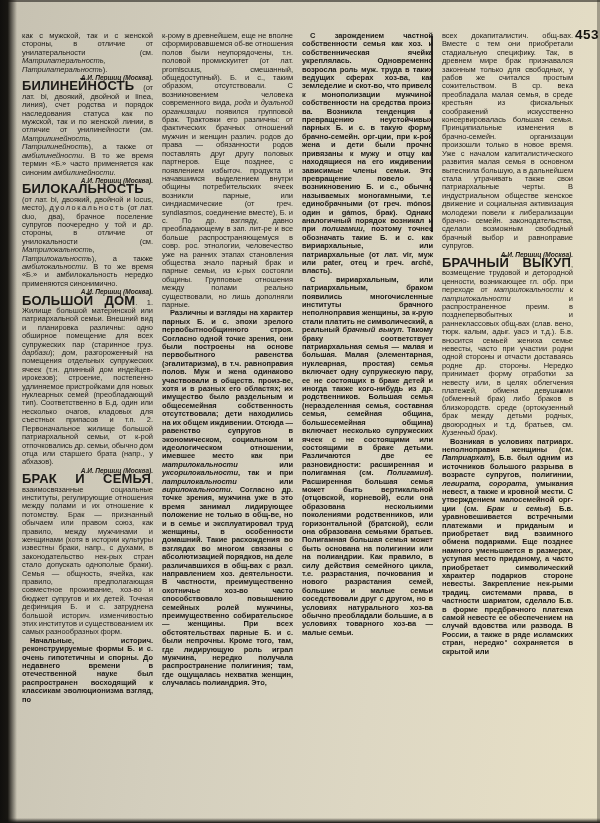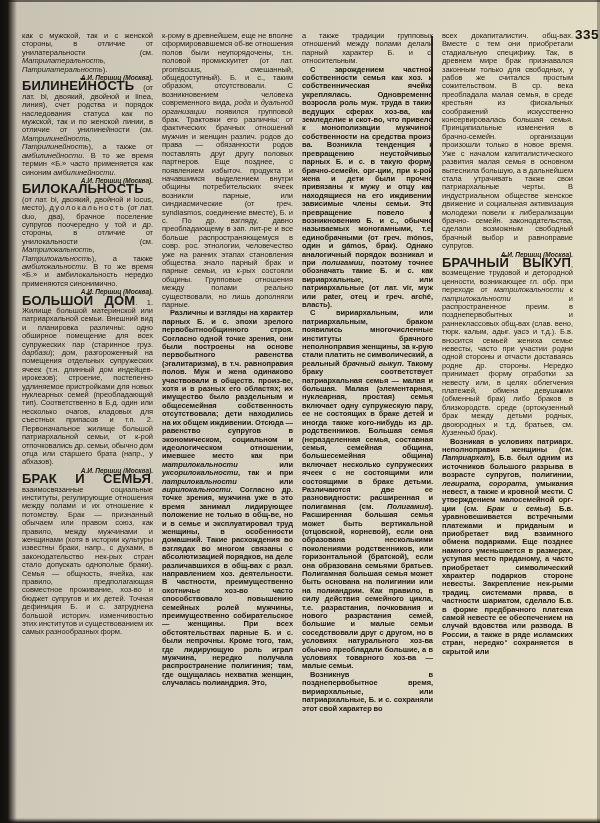--- a/index.html
+++ b/index.html
@@ -55,43 +55,42 @@
 
 <div class="page">
   <div class="edge-top"></div>
   <div class="edge-left"></div>
   <div class="edge-bottom"></div>
   <div class="edge-right"></div>
   <div class="rule-artifact"></div>
   <div class="speck1"></div>
   <div class="speck2"></div>
 
-  <div class="page-number">335</div>
+  <div class="page-number">453</div>
 
   <div class="columns">
     <div class="col">
         <p class="para"><span class="seg-n">как с мужской, так и с женской стороны, в отличие от унилатеральности (см. </span><span class="seg-i">Матрилатеральность, Патрилатеральность</span><span class="seg-n">).</span></p>
         <div class="signature">А.И. Першиц (Москва).</div>
         <p class="para"><span class="seg-b">БИЛИНЕЙНОСТЬ</span><span class="seg-n"> (от лат. bi, двоякий, двойной и linea, линия), счет родства и порядок наследования статуса как по мужской, так и по женской линии, в отличие от унилинейности (см. </span><span class="seg-i">Матрилинейность, Патрилинейность</span><span class="seg-n">), а также от </span><span class="seg-i">амбилинейности</span><span class="seg-n">. В то же время термин «Б.» часто применяется как синоним </span><span class="seg-i">амбилинейности</span><span class="seg-n">.</span></p>
         <div class="signature">А.И. Першиц (Москва).</div>
         <p class="para"><span class="seg-b">БИЛОКАЛЬНОСТЬ</span><span class="seg-n"> (от лат. bi, двоякий, двойной и locus, место), </span><span class="seg-sp">дуолокальность</span><span class="seg-n"> (от лат. duo, два), брачное поселение супругов поочередно у той и др. стороны, в отличие от унилокальности (см. </span><span class="seg-i">Матрилокальность, Патрилокальность</span><span class="seg-n">), а также </span><span class="seg-i">амбилокальности</span><span class="seg-n">. В то же время «Б.» и амбилокальность нередко применяются синонимично.</span></p>
         <div class="signature">А.И. Першиц (Москва).</div>
         <p class="para"><span class="seg-b">БОЛЬШОЙ ДОМ</span><span class="seg-n">. 1. Жилище большой материнской или патриархальной семьи. Внешний вид и планировка различны: одно обширное помещение для всех супружеских пар (старинное груз. </span><span class="seg-i">дарбази</span><span class="seg-n">); дом, разгороженный на помещения отдельных супружеских ячеек (т.н. длинный дом индейцев-ирокезов); строение, постепенно удлиняемое пристройками для новых нуклеарных семей (преобладающий тип). Соответственно в Б.д. один или несколько очагов, кладовых для съестных припасов и т.п. 2. Первоначальное жилище большой патриархальной семьи, от к-рой отпочковались др. семьи, обычно дом отца или старшего брата (напр., у абхазов).</span></p>
         <div class="signature">А.И. Першиц (Москва).</div>
         <p class="para"><span class="seg-b">БРАК И СЕМЬЯ</span><span class="seg-n">, взаимосвязанные социальные институты, регулирующие отношения между полами и их отношение к потомству. Брак — признанный обычаем или правом союз, как правило, между мужчинами и женщинами (хотя в истории культуры известны браки, напр., с духами, в законодательство нек-рых стран стало допускать однополые браки). Семья — общность, ячейка, как правило, предполагающая совместное проживание, хоз-во и бюджет супругов и их детей. Точная дефиниция Б. и с. затруднена большой историч. изменчивостью этих институтов и существованием их самых разнообразных форм.</span></p>
+        <p class="para indent"><span class="seg-n">Начальные, историч. реконструируемые формы Б. и с. очень гипотетичны и спорны. До недавнего времени в отечественной науке был распространен восходящий к классикам эволюционизма взгляд, по</span></p>
       </div>
     <div class="col">
         <p class="para"><span class="seg-n">к-рому в древнейшем, еще не вполне сформировавшемся об-ве отношения полов были неупорядочены, т.н. половой промискуитет (от лат. promiscuus, смешанный, общедоступный). Б. и с., таким образом, отсутствовали. С возникновением человека современного вида, </span><span class="seg-i">рода</span><span class="seg-n"> и </span><span class="seg-i">дуальной организации</span><span class="seg-n"> появился групповой брак. Трактовки его различны: от фактических брачных отношений мужчин и женщин различ. родов до права — обязанности родов поставлять друг другу половых партнеров. Еще позднее, с появлением избыточ. продукта и начавшимся выделением внутри общины потребительских ячеек возникли парные, или синдиасмические (от греч. syndiasmos, соединение вместе), Б. и с. По др. взгляду, давно преобладающему в зап. лит-ре и все больше распространяющемуся в совр. рос. этнологии, человечество уже на ранних этапах становления общества знало парный брак и парные семьи, из к-рых состояли общины. Групповые отношения между полами реально существовали, но лишь дополняли парные.</span></p>
         <p class="para indent"><span class="seg-n">Различны и взгляды на характер парных Б. и с. эпохи зрелого первобытнообщинного строя. Согласно одной точке зрения, они были построены на основе первобытного равенства (эгалитаризма), в т.ч. равноправия полов. Муж и жена одинаково участвовали в обществ. произ-ве, хотя и в разных его областях; их имущество было раздельным и общесемейная собственность отсутствовала; дети находились на их общем иждивении. Отсюда — равенство супругов в экономическом, социальном и идеологическом отношении, имевшее место как при </span><span class="seg-i">матрилокальности</span><span class="seg-n"> или </span><span class="seg-i">уксорилокальности</span><span class="seg-n">, так и при </span><span class="seg-i">патрилокальности</span><span class="seg-n"> или </span><span class="seg-i">вирилокальности</span><span class="seg-n">. Согласно др. точке зрения, мужчина уже в это время занимал лидирующее положение не только в общ-ве, но и в семье и эксплуатировал труд женщины, в особенности домашний. Такие расхождения во взглядах во многом связаны с абсолютизацией порядков, на деле различавшихся в общ-вах с разл. направлением хоз. деятельности. В частности, преимущественно охотничье хоз-во часто способствовало повышению семейных ролей мужчины, преимущественно собирательское — женщины. При всех обстоятельствах парные Б. и с. были непрочны. Кроме того, там, где лидирующую роль играл мужчина, нередко получала распространение полигиния; там, где ощущалась нехватка женщин, случалась полиандрия. Это,</span></p>
       </div>
     <div class="col">
-        <p class="para"><span class="seg-n">а также традиции групповых отношений между полами делали парный характер Б. и с. относительным.</span></p>
         <p class="para indent"><span class="seg-n">С зарождением частной собственности семья как хоз. и собственническая ячейка укреплялась. Одновременно возросла роль муж. труда в таких ведущих сферах хоз-ва, как земледелие и скот-во, что привело к монополизации мужчиной собственности на средства произ-ва. Возникла тенденция к превращению неустойчивых парных Б. и с. в такую форму брачно-семейн. орг-ции, при к-рой жена и дети были прочно привязаны к мужу и отцу как находящиеся на его иждивении, зависимые члены семьи. Это превращение повело к возникновению Б. и с., обычно называемых моногамными, т.е. единобрачными (от греч. mónos, один и gámos, брак). Однако аналогичный порядок возникал и при </span><span class="seg-i">полигамии</span><span class="seg-n">, поэтому точнее обозначать такие Б. и с. как вириархальные, или патриархальные (от лат. vir, муж или pater, отец и греч. archê, власть).</span></p>
         <p class="para indent"><span class="seg-n">С вириархальным, или патриархальным, браком появились многочисленные институты брачного неполноправия женщины, за к-рую стали платить не символический, а реальный </span><span class="seg-i">брачный выкуп</span><span class="seg-n">. Такому браку соответствует патриархальная семья — малая и большая. Малая (элементарная, нуклеарная, простая) семья включает одну супружескую пару, ее не состоящих в браке детей и иногда также кого-нибудь из др. родственников. Большая семья (неразделенная семья, составная семья, семейная община, большесемейная община) включает несколько супружеских ячеек с не состоящими или состоящими в браке детьми. Различаются две ее разновидности: расширенная и полигамная (см. </span><span class="seg-i">Полигамия</span><span class="seg-n">). Расширенная большая семья может быть вертикальной (отцовской, корневой), если она образована несколькими поколениями родственников, или горизонтальной (братской), если она образована семьями братьев. Полигамная большая семья может быть основана на полигинии или на полиандрии. Как правило, в силу действия семейного цикла, т.е. разрастания, почкования и нового разрастания семей, большие и малые семьи соседствовали друг с другом, но в условиях натурального хоз-ва обычно преобладали большие, а в условиях товарного хоз-ва — малые семьи.</span></p>
-        <p class="para indent"><span class="seg-n">Возникнув в позднепервобытное время, вириархальные, или патриархальные, Б. и с. сохраняли этот свой характер во</span></p>
       </div>
     <div class="col">
         <p class="para"><span class="seg-n">всех докапиталистич. общ-вах. Вместе с тем они приобретали стадиальную специфику. Так, в древнем мире брак признавался законным только для свободных, у рабов же считался простым сожительством. В ср. века преобладала малая семья, в среде крестьян из фискальных соображений искусственно консервировалась большая семья. Принципиальные изменения в брачно-семейн. организации произошли только в новое время. Уже с началом капиталистического развития малая семья в основном вытеснила большую, а в дальнейшем стала утрачивать также свои патриархальные черты. В индустриальном обществе женское движение и социальная активизация молодежи повели к либерализации брачно- семейн. законодательства, сделали возможным свободный брачный выбор и равноправие супругов.</span></p>
         <div class="signature">А.И. Першиц (Москва).</div>
         <p class="para"><span class="seg-b">БРАЧНЫЙ ВЫКУП</span><span class="seg-n">, возмещение трудовой и детородной ценности, возникающее гл. обр. при переходе от </span><span class="seg-i">матрилокальности</span><span class="seg-n"> к </span><span class="seg-i">патрилокальности</span><span class="seg-n"> и распространенное преим. в позднепервобытных и раннеклассовых общ-вах (слав. вено, тюрк. калым, адыг. уасэ и т.д.). Б.в. вносится семьей жениха семье невесты, часто при участии родни одной стороны и отчасти доставаясь родне др. стороны. Нередко принимает форму отработки за невесту или, в целях облегчения платежей, обмена девушками (обменный брак) либо браков в близкородств. среде (ортокузенный брак между детьми родных, двоюродных и т.д. братьев, см. </span><span class="seg-i">Кузенный брак</span><span class="seg-n">).</span></p>
         <p class="para indent"><span class="seg-n">Возникая в условиях патриарх. неполноправия женщины (см. </span><span class="seg-i">Патриархат</span><span class="seg-n">), Б.в. был одним из источников большого разрыва в возрасте супругов, полигинии, </span><span class="seg-i">левирата, сорората</span><span class="seg-n">, умыкания невест, а также и кровной мести. С утверждением малосемейной орг-ции (см. </span><span class="seg-i">Брак и семья</span><span class="seg-n">) Б.в. уравновешивается встречными платежами и приданым и приобретает вид взаимного обмена подарками. Еще позднее намного уменьшается в размерах, уступая место приданому, а часто приобретает символический характер подарков стороне невесты. Закрепление нек-рыми традиц. системами права, в частности шариатом, сделало Б.в. в форме предбрачного платежа самой невесте ее обеспечением на случай вдовства или развода. В России, а также в ряде исламских стран, нередко сохраняется в скрытой или</span></p>
       </div>
   </div>
 </div>
 

